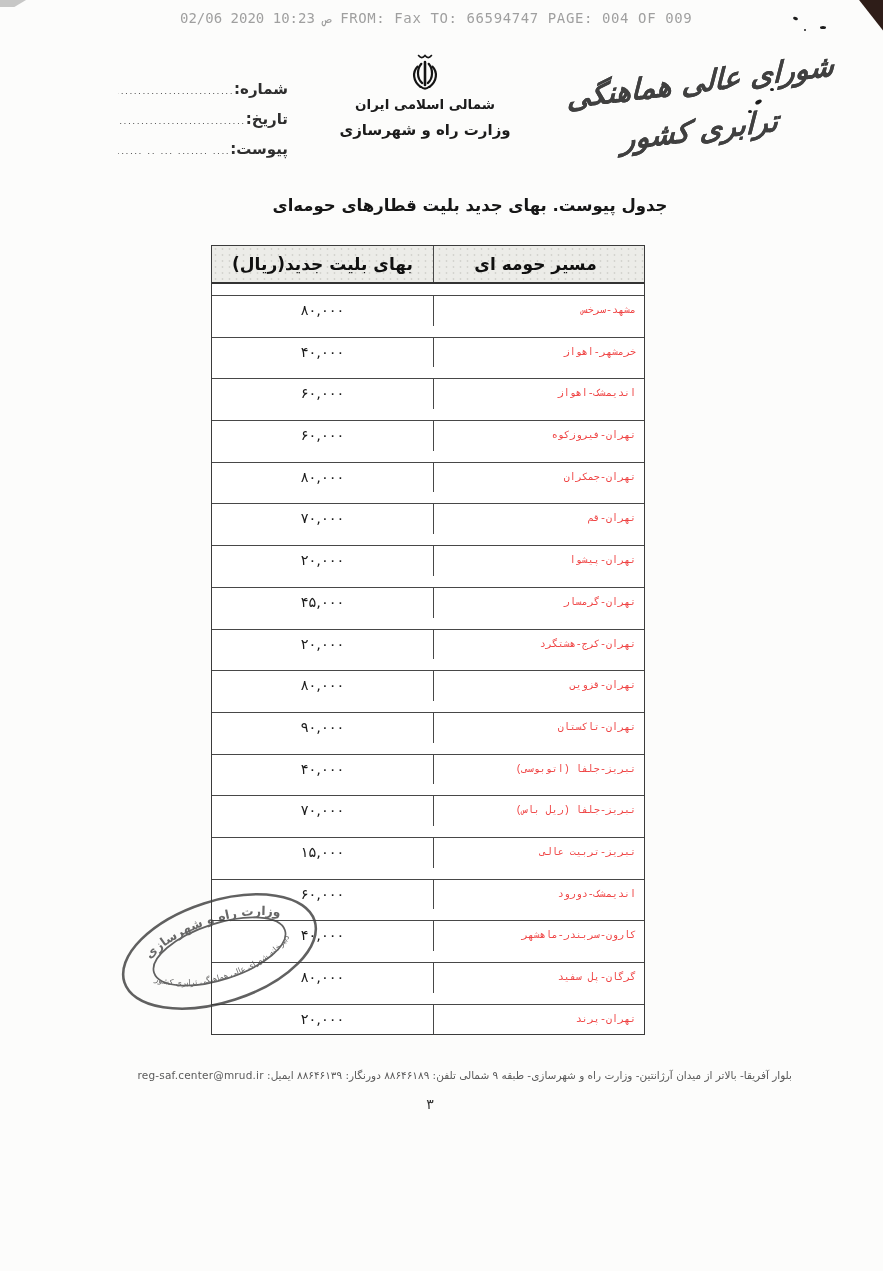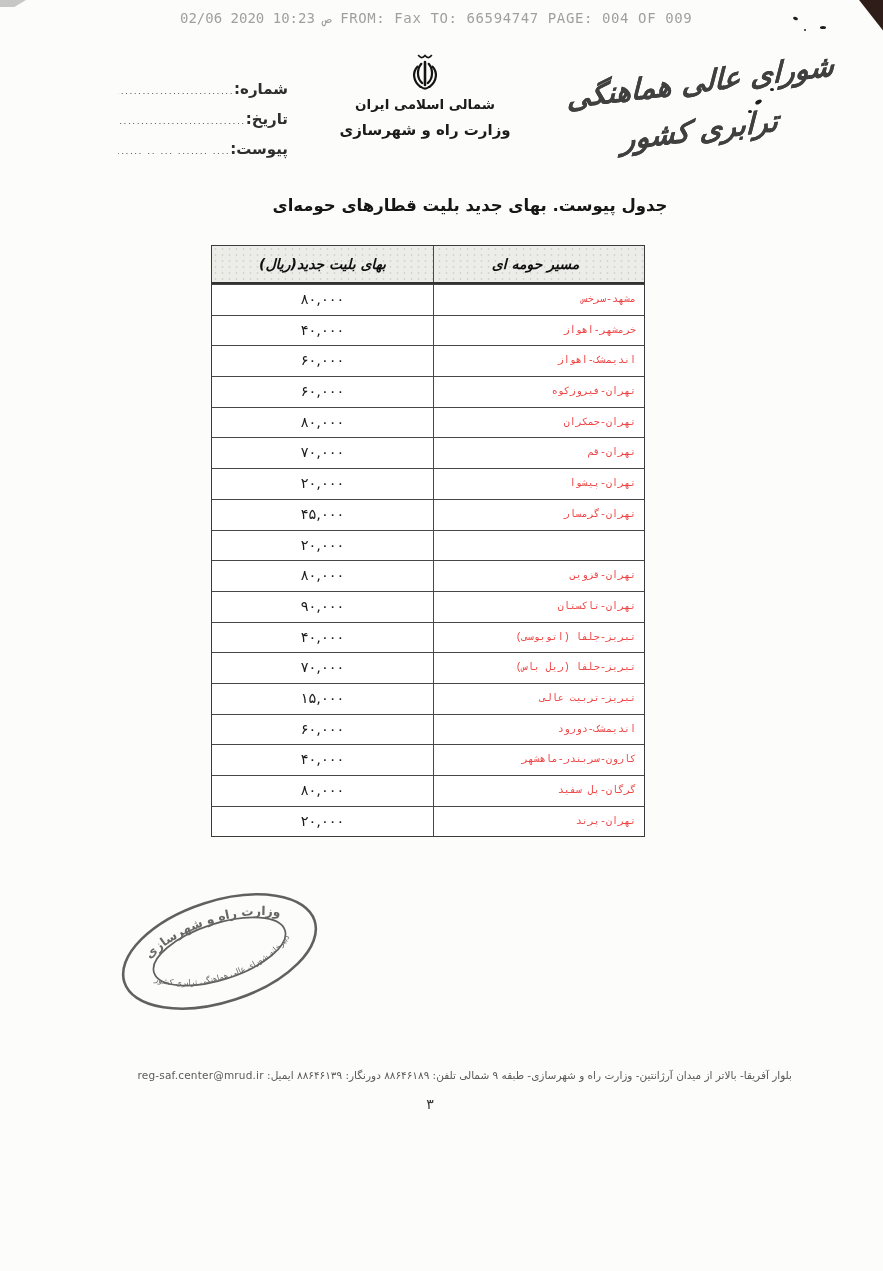--- a/index.html
+++ b/index.html
@@ -89,31 +89,32 @@
     background-color:#ececE8;
     background-image:radial-gradient(#d4d4cf 1px,transparent 1.2px);
     background-size:7px 6px;
     border-bottom:2.6px solid #333;
     box-sizing:border-box;
   }
   .t-row{
     display:flex;height:30.7px;
     border-top:1.4px solid #474747;
     box-sizing:border-box;
+    margin-top:11px;
   }
   .t-row:first-of-type{border-top:none;}
   .cell{box-sizing:border-box;overflow:hidden;white-space:nowrap;}
   .c-price{
     flex:0 0 222px;border-right:1.5px solid #474747;
     text-align:center;
   }
   .c-route{flex:1;direction:rtl;text-align:right;padding-right:8px;}
   .t-head .c-price,.t-head .c-route{
-    font-weight:bold;font-size:14px;color:#101010;
-    line-height:36px;direction:rtl;font-style:italic;
+    font-weight:bold;font-size:17px;color:#101010;
+    line-height:36px;direction:rtl;
   }
   .t-head .c-route{text-align:center;padding-right:7px;}
   .t-row .c-price{
     font-size:14.5px;letter-spacing:2px;color:#1b1b1b;line-height:29px;
   }
   .t-row .c-route{
     font-size:10px;color:#ef4444;line-height:29px;font-family:Liberation Mono, monospace;
   }
   
   .stamp{position:absolute;left:112px;top:874px;width:215px;height:155px;opacity:.82;}
@@ -220,20 +221,21 @@
     <div class="t-row">
       <div class="cell c-price">۲۰,۰۰۰</div>
       <div class="cell c-route">تهران-پیشوا</div>
     </div>
     <div class="t-row">
       <div class="cell c-price">۴۵,۰۰۰</div>
       <div class="cell c-route">تهران-گرمسار</div>
     </div>
     <div class="t-row">
       <div class="cell c-price">۲۰,۰۰۰</div>
+      <div class="cell c-route">تهران-کرج-هشتگرد</div>
     </div>
     <div class="t-row">
       <div class="cell c-price">۸۰,۰۰۰</div>
       <div class="cell c-route">تهران-قزوین</div>
     </div>
     <div class="t-row">
       <div class="cell c-price">۹۰,۰۰۰</div>
       <div class="cell c-route">تهران-تاکستان</div>
     </div>
     <div class="t-row">

